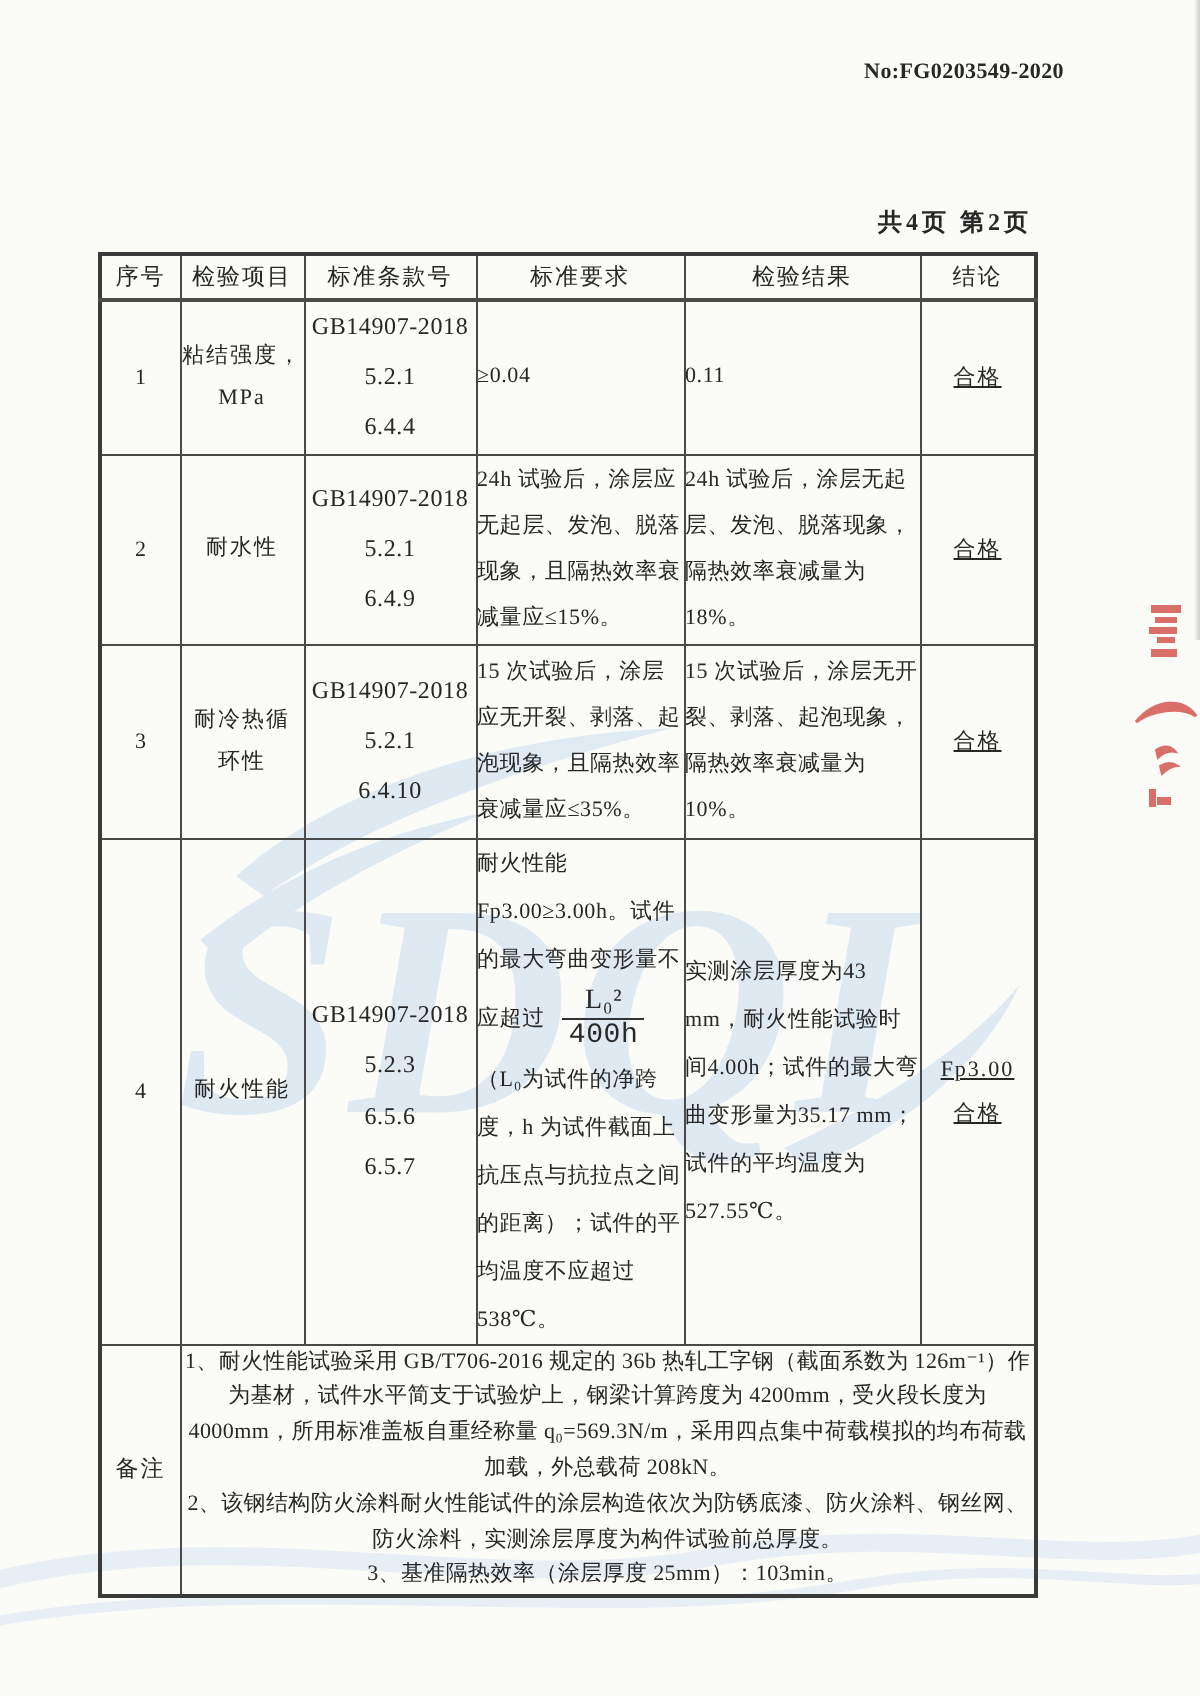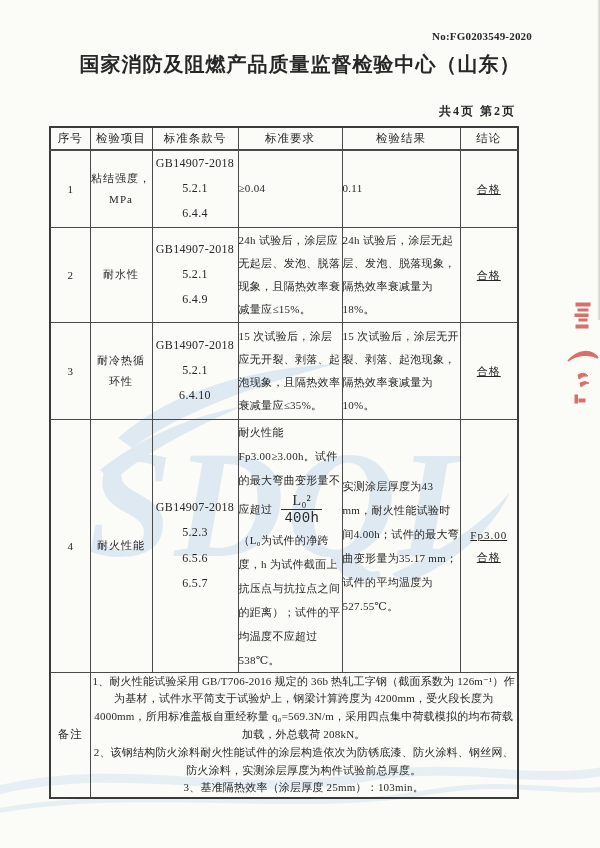--- a/index.html
+++ b/index.html
@@ -59,21 +59,20 @@
       <text x="88" y="556" font-size="152" font-style="italic" font-weight="bold" font-family="Liberation Serif, serif" letter-spacing="2">SDQI</text>
       <path d="M392,574 C440,552 486,522 510,492 C492,532 450,566 404,584 Z"></path>
     </g>
     <g fill="none" stroke="#d7e6f3" opacity="0.55">
       <path d="M-10,792 C120,758 240,800 360,778 C460,760 540,786 610,770" stroke-width="9"></path>
       <path d="M-10,812 C140,784 300,816 430,792 C510,778 570,796 610,788" stroke-width="5"></path>
     </g>
   </svg>
 
   <div class="doc-no">No:FG0203549-2020</div>
-  <div class="title">国家消防及阻燃产品质量监督检验中心（山东）</div>
   <div class="page-info">共4页 第2页</div>
 
   <table class="report">
     <colgroup>
       <col style="width:40px">
         <col style="width:62px">
         <col style="width:86px">
       <col style="width:104px">
         <col style="width:118px">
         <col style="width:58px">

